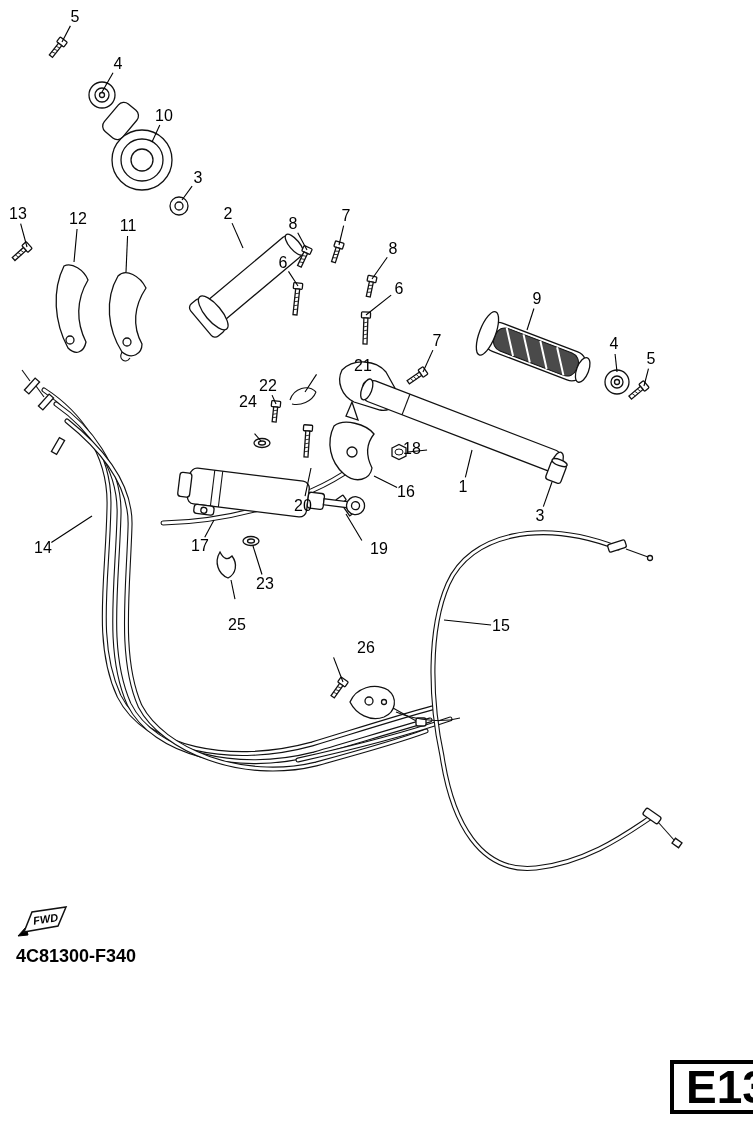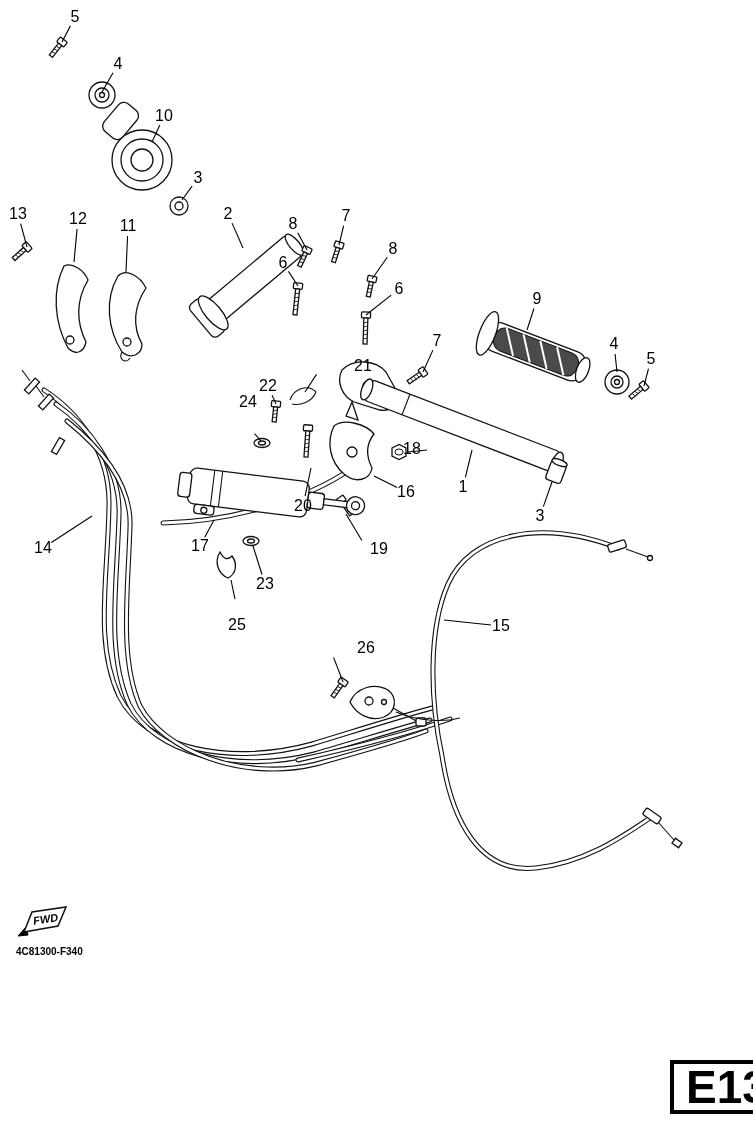--- a/index.html
+++ b/index.html
@@ -8,21 +8,21 @@
   svg.layer{position:absolute;left:0;top:0;}
   #art{z-index:1;}
   #leader-svg{z-index:3;pointer-events:none;}
   #callout-layer{position:absolute;left:0;top:0;width:100%;height:100%;z-index:4;}
   .pt{fill:#fff;stroke:#111;stroke-width:1.3;}
   .ln{fill:none;stroke:#111;stroke-width:1.1;}
   .cable-outer{fill:none;stroke:#111;stroke-width:5;stroke-linecap:round;}
   .cable-inner{fill:none;stroke:#fff;stroke-width:2.8;stroke-linecap:round;}
   #leader-svg line{stroke:#000;stroke-width:1.1;}
   .callout{position:absolute;transform:translate(-50%,-50%);font-size:16px;line-height:1;}
-  .diagram-code{position:absolute;left:16px;top:946px;font-weight:bold;font-size:10px;z-index:5;}
+  .diagram-code{position:absolute;left:16px;top:946px;font-weight:bold;font-size:18px;z-index:5;}
   .fwd-marker{position:absolute;left:14px;top:902px;z-index:5;}
   .page-label-box{position:absolute;left:670px;top:1060px;width:140px;height:54px;
         border:4px solid #000;display:flex;align-items:center;padding-left:12px;
         font-size:46px;font-weight:bold;z-index:5;box-sizing:border-box;}
 </style>
 </head>
 <body>
 
 <div class="page">
 

